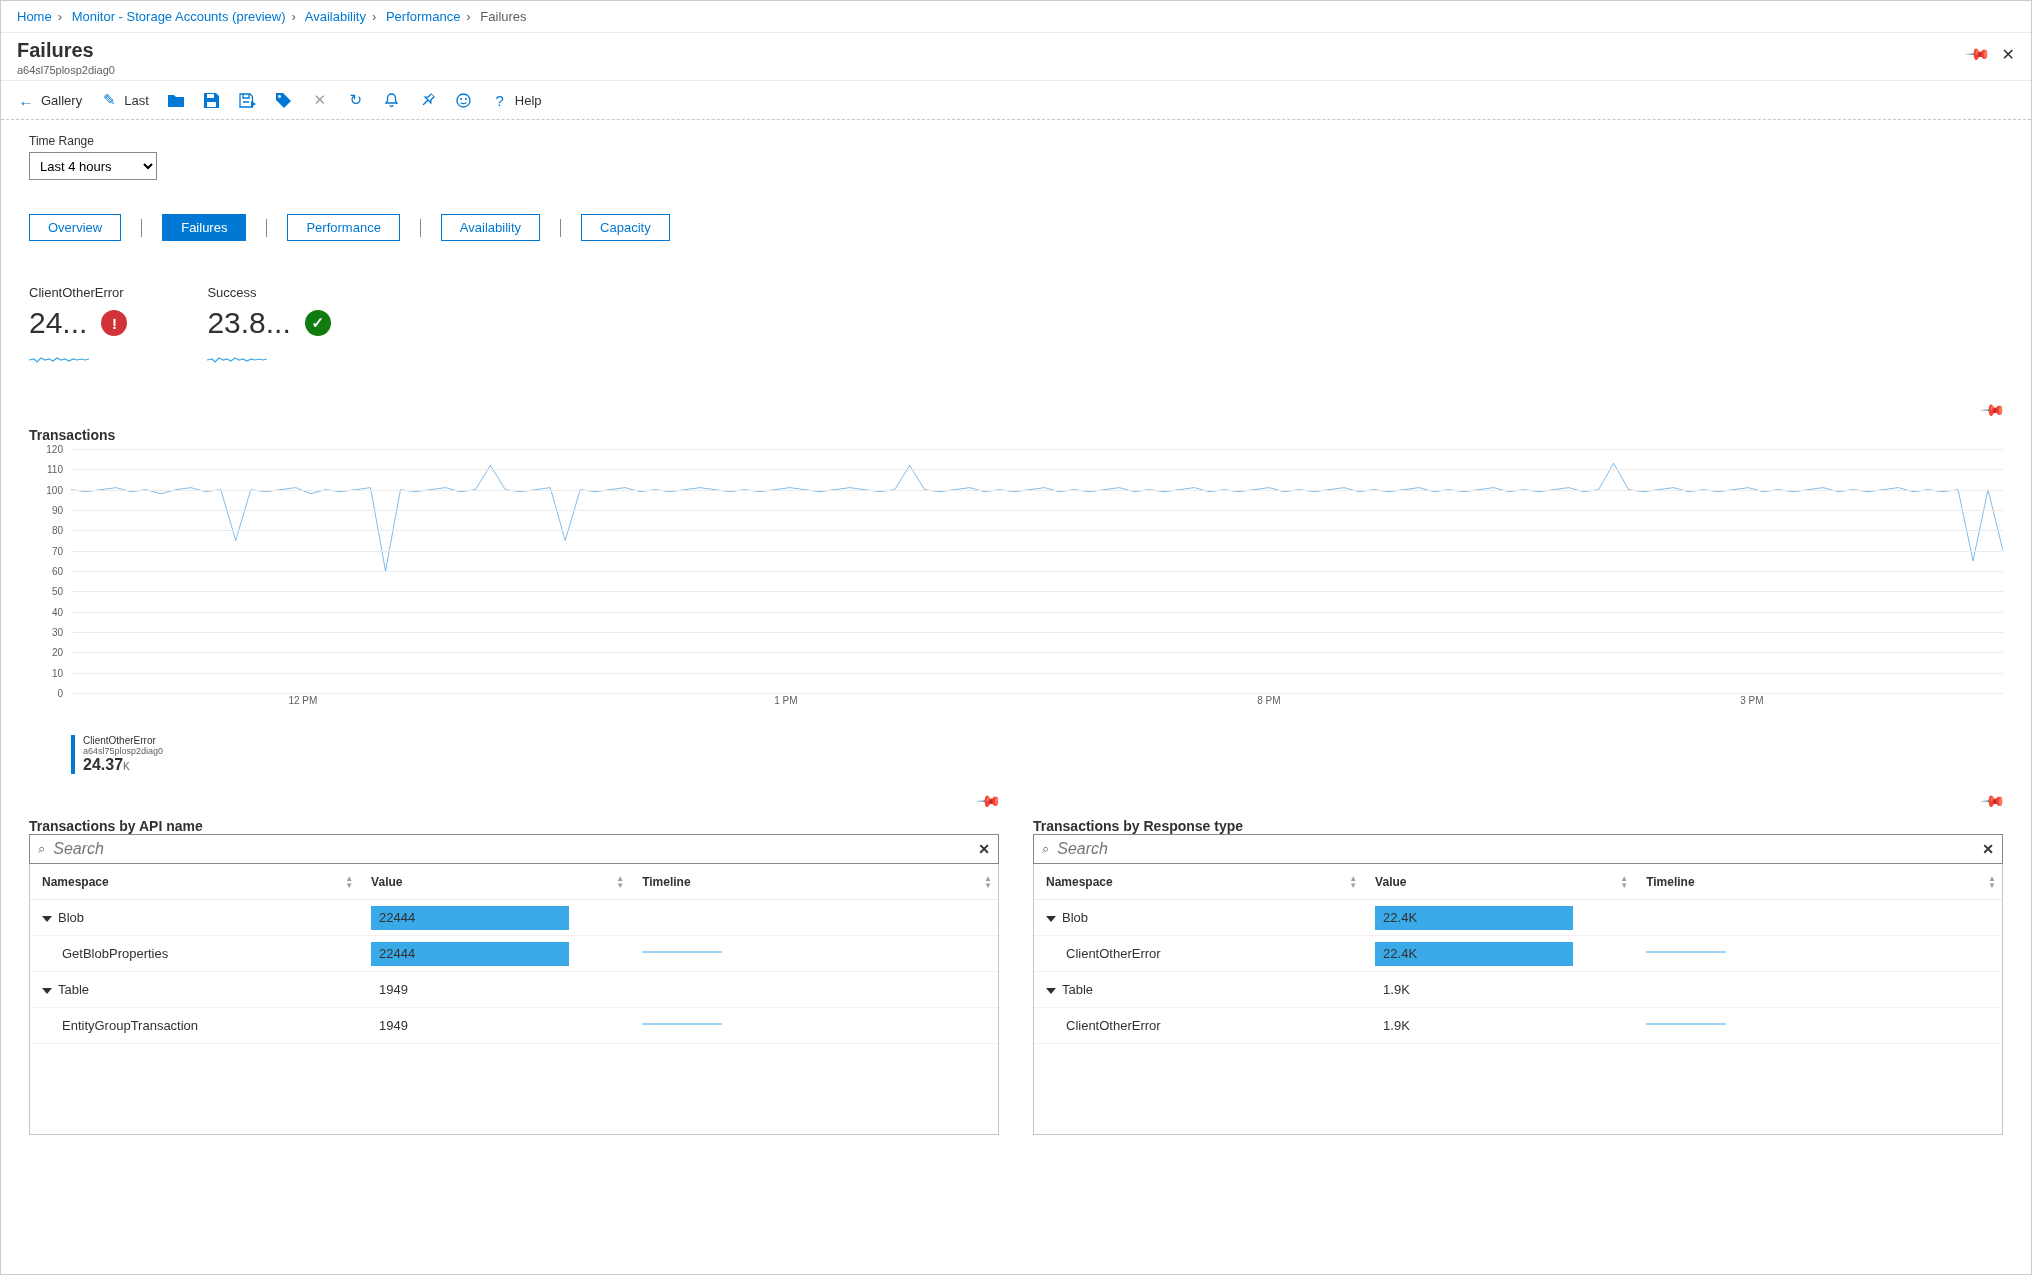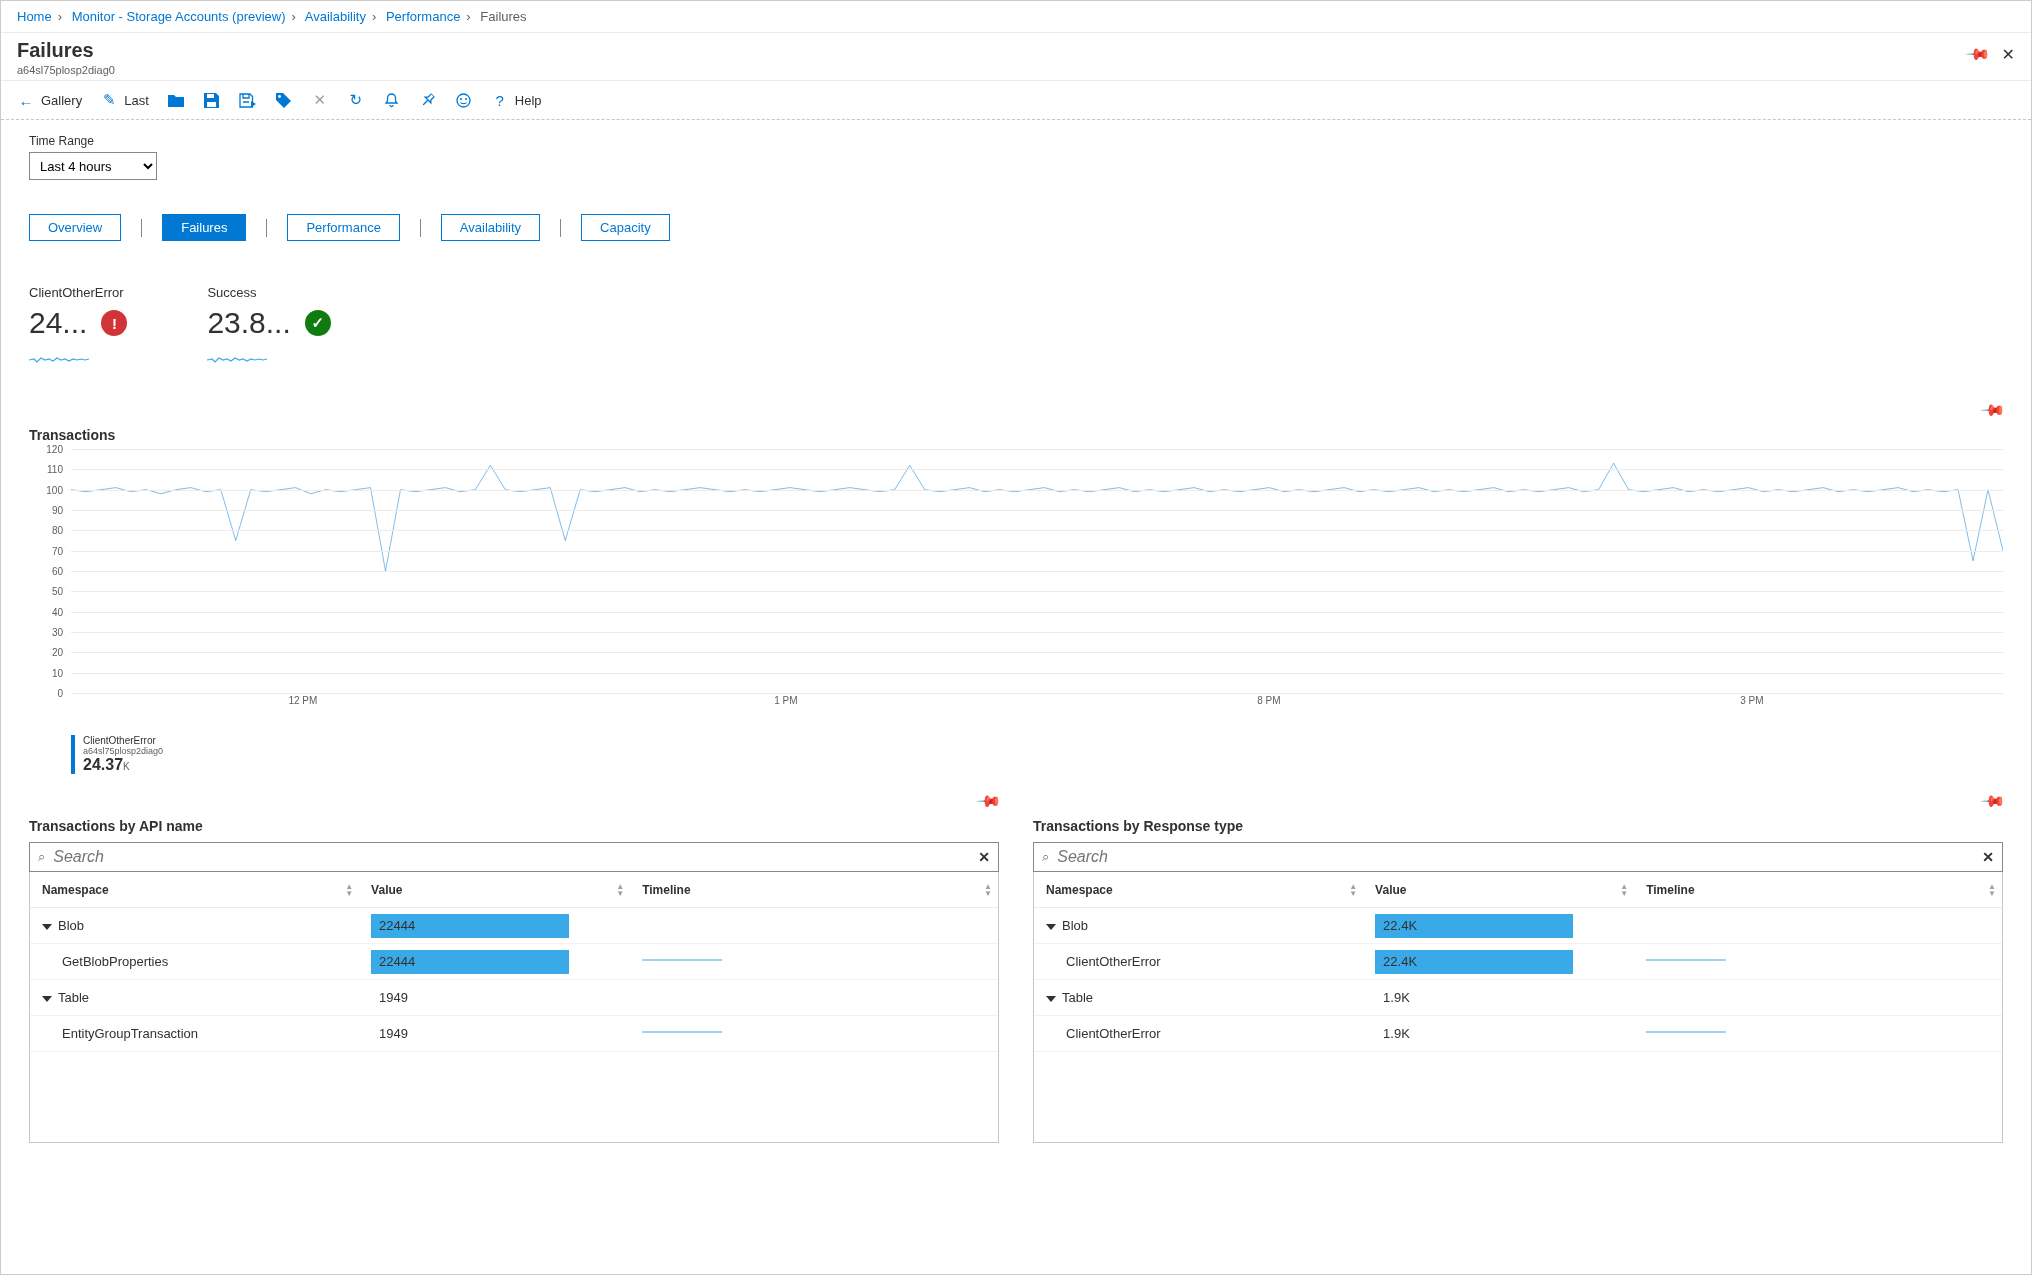--- a/index.html
+++ b/index.html
@@ -54,21 +54,21 @@
 
   .legend { margin-top:6px; padding-left:42px; display:flex; }
   .legend-item{ border-left:4px solid #0078d4; padding-left:8px;}
   .legend-item .l1{ font-size:10px; color:#323130;}
   .legend-item .l2{ font-size:9px; color:#605e5c;}
   .legend-item .l3{ font-size:16px; font-weight:600;}
   .legend-item .l3 .unit{ font-size:10px; font-weight:400; color:#605e5c;}
 
   .tables-row{ display:flex; gap:34px; margin-top:44px;}
   .table-card{ flex:1; position:relative;}
-  .table-title{ font-weight:600; font-size:14px; margin-bottom:8px;}
+  .table-title{ font-weight:600; font-size:14px; margin-bottom:0;}
   .search-wrap{ border:1px solid #8a8886; height:30px; display:flex; align-items:center; padding:0 8px; gap:8px;}
   .search-wrap input{ flex:1; border:none; outline:none; font-size:16px; font-style:italic; color:#605e5c;}
   .search-wrap .search-icon{ color:#605e5c; font-size:13px;}
   .search-wrap .clear{ font-weight:bold; cursor:pointer; font-size:14px;}
   .grid-table{ border:1px solid #c8c6c4; border-top:none;}
   .grid-head{ display:flex; background:#fff; height:36px; align-items:center; font-weight:600; font-size:12px; border-bottom:1px solid #edebe9;}
   .g-col{ padding:0 12px; position:relative;}
   .col-ns{ flex:0 0 34%;}
   .col-val{ flex:0 0 28%;}
   .col-tl{ flex:1;}

